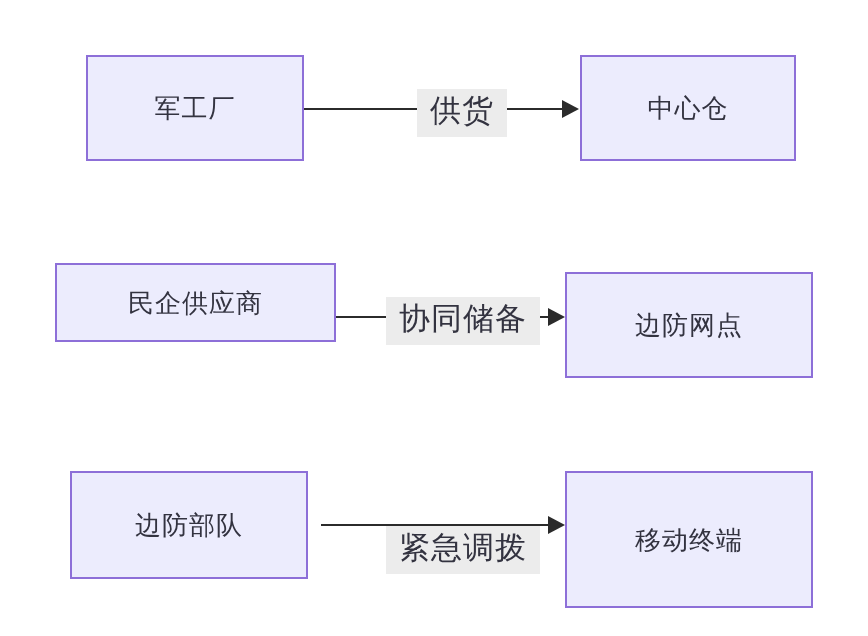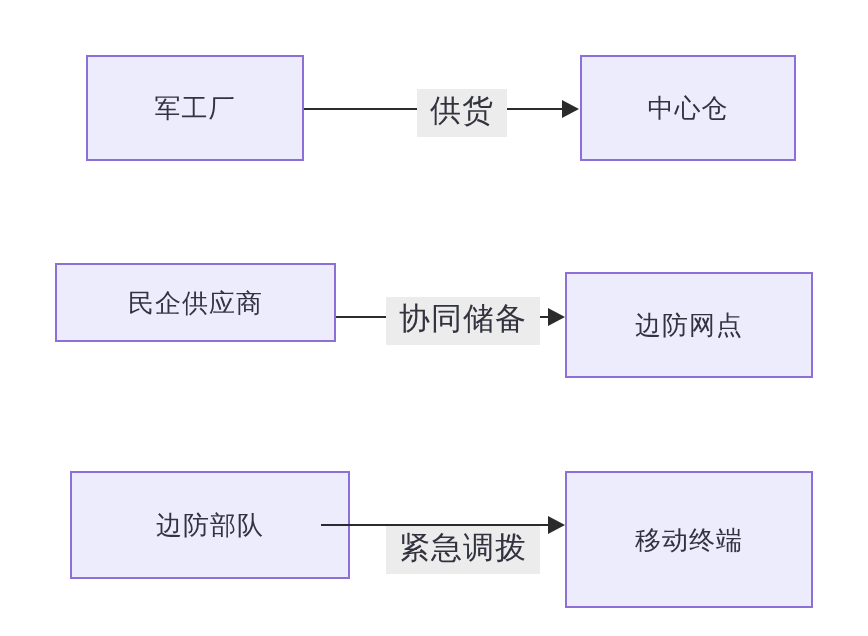--- a/index.html
+++ b/index.html
@@ -41,21 +41,21 @@
     line-height: 1;
     white-space: nowrap;
     font-family: "Liberation Sans", "DejaVu Sans", sans-serif;
   }
 
   
   #node-mil-factory   { left: 86px;  top: 55px;  width: 218px; height: 106px; }
   #node-central-wh    { left: 580px; top: 55px;  width: 216px; height: 106px; }
   #node-civ-supplier  { left: 55px;  top: 263px; width: 281px; height: 79px; }
   #node-border-outlet { left: 565px; top: 272px; width: 248px; height: 106px; }
-  #node-border-troops { left: 70px;  top: 471px; width: 280px; height: 108px; }
+  #node-border-troops { left: 70px;  top: 471px; width: 238px; height: 108px; }
   #node-mobile-term   { left: 565px; top: 471px; width: 248px; height: 137px; }
 
   
   .edge-line {
     position: absolute;
     height: 2px;
     background: #2b2b2b;
   }
   #edge-line-1 { left: 304px; top: 108px; width: 258px; }
   #edge-line-2 { left: 336px; top: 316px; width: 212px; }

